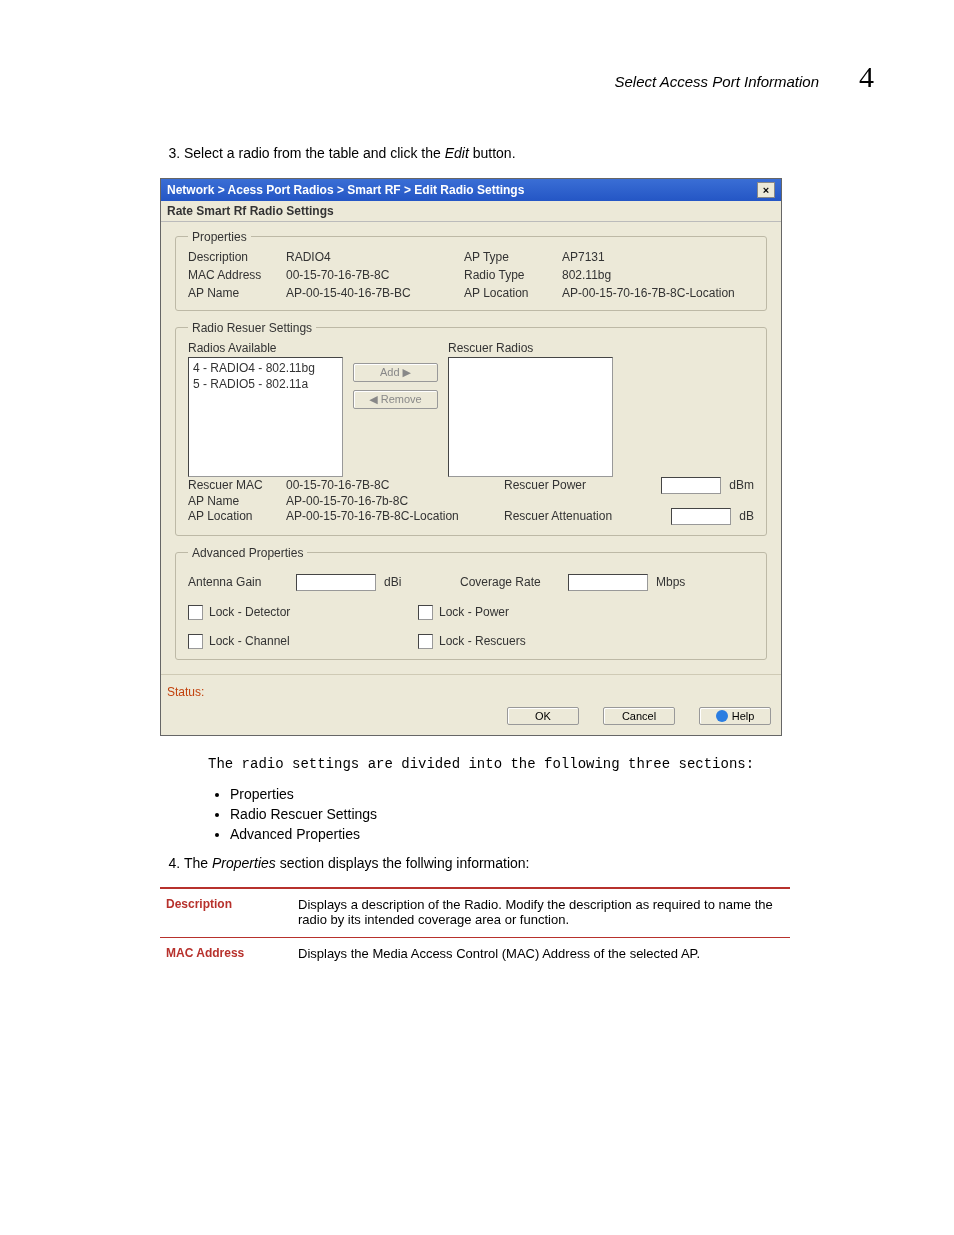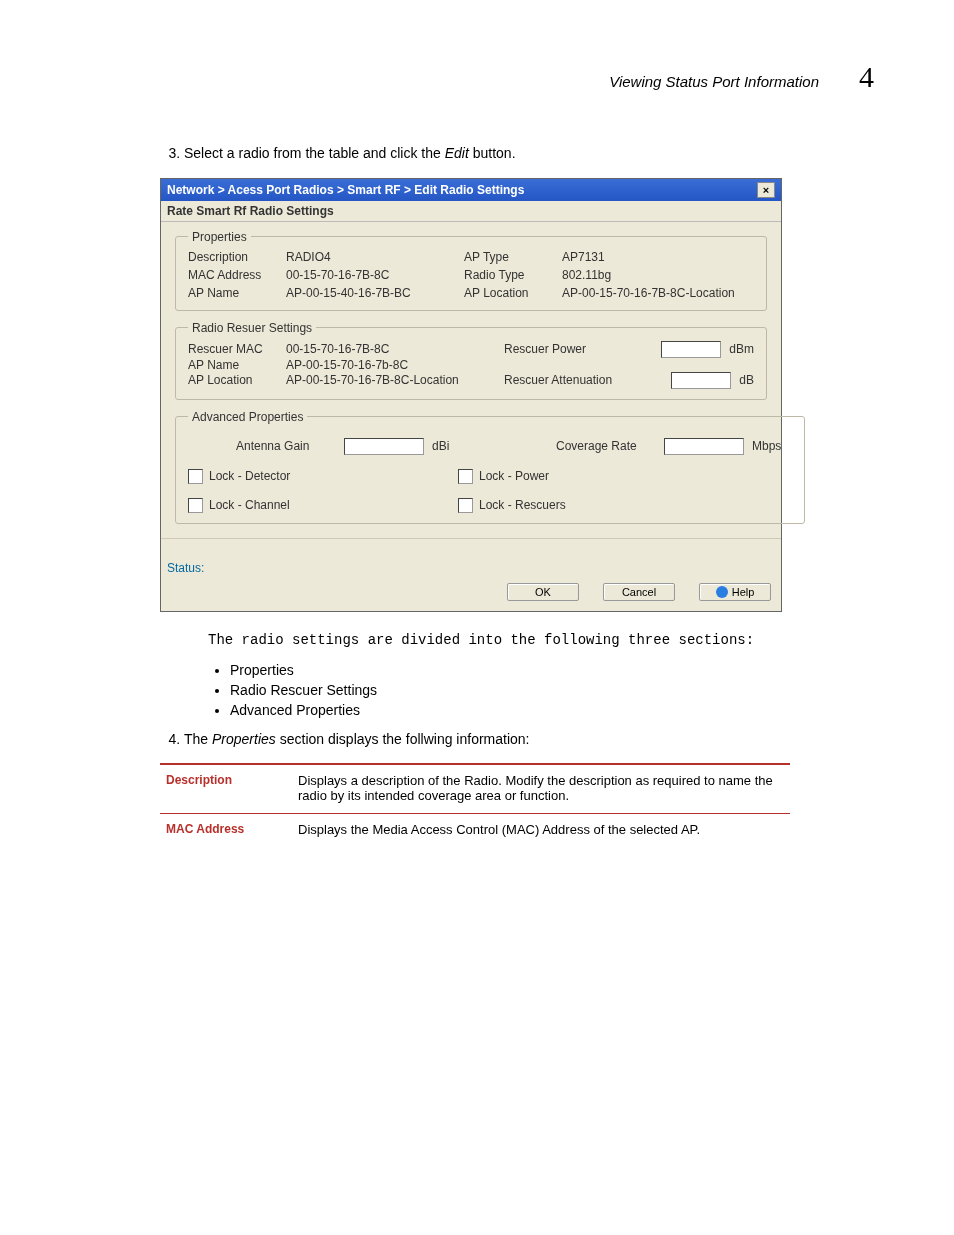--- a/index.html
+++ b/index.html
@@ -158,41 +158,40 @@
     display: inline-block;
     box-sizing: border-box;
   }
   .advrow {
     display: flex;
     align-items: center;
     gap: 8px;
     font-size: 12px;
     margin: 8px 0;
   }
-  .advrow .albl { width: 100px; margin-left: 48px; }
+  .advrow .albl { width: 100px; }
   .advrow .unit { width: 40px; }
   .advrow .spacer { width: 20px; }
   .chk {
     width: 13px; height: 13px;
     border: 1px inset #999;
     background: #fff;
     display: inline-block;
     margin-right: 6px;
     vertical-align: middle;
   }
   .chkrow {
     display: flex;
-    gap: 40px;
     margin-top: 14px;
     font-size: 12px;
   }
   .chkpair { display:flex; align-items:center; width: 230px;}
   .statusbar {
-    color: #0369a1;
-    padding: 22px 6px 2px 6px;
+    color: #c2410c;
+    padding: 10px 6px 2px 6px;
     border-top: 1px solid #cfcab5;
     font-size: 12px;
   }
   .btnbar {
     display: flex;
     justify-content: flex-end;
     gap: 24px;
     padding: 6px 10px 10px 10px;
   }
   .btnbar .winbtn { width: 62px; color:#000; display:flex; align-items:center; justify-content:center; gap:4px;}
@@ -216,21 +215,21 @@
     font-family: Arial, sans-serif;
     font-size: 12px;
   }
   em.term { font-style: italic; }
 </style>
 </head>
 <body>
 
 <div class="page">
   <div class="header-row">
-    <span class="header-title">Viewing Status Port Information</span>
+    <span class="header-title">Select Access Port Information</span>
     <span class="chapnum">4</span>
   </div>
 
   <ol class="steps" start="3">
     <li>
       <span>Select a radio from the table and click the </span><em class="term">Edit</em><span> button.</span>
     </li>
   </ol>
 
   <div class="dialog">
@@ -256,20 +255,37 @@
 
           <span>AP Name</span>
           <span>AP-00-15-40-16-7B-BC</span>
           <span>AP Location</span>
           <span>AP-00-15-70-16-7B-8C-Location</span>
         </div>
       </fieldset>
 
       <fieldset>
         <legend>Radio Resuer Settings</legend>
+        <div class="rescuer-top">
+          <div>
+            <span class="collabel">Radios Available</span>
+            <div class="listbox">
+              <div>4 - RADIO4 - 802.11bg</div>
+              <div>5 - RADIO5 - 802.11a</div>
+            </div>
+          </div>
+          <div class="btncol">
+            <div class="winbtn">Add ▶</div>
+            <div class="winbtn">◀ Remove</div>
+          </div>
+          <div>
+            <span class="collabel">Rescuer Radios</span>
+            <div class="listbox r"></div>
+          </div>
+        </div>
 
         <div class="fieldrow">
           <span class="lbl">Rescuer MAC</span>
           <span class="val">00-15-70-16-7B-8C</span>
           <span>Rescuer Power</span>
           <span style="flex:1"></span>
           <span class="numbox"></span>
           <span>dBm</span>
         </div>
         <div class="fieldrow">

